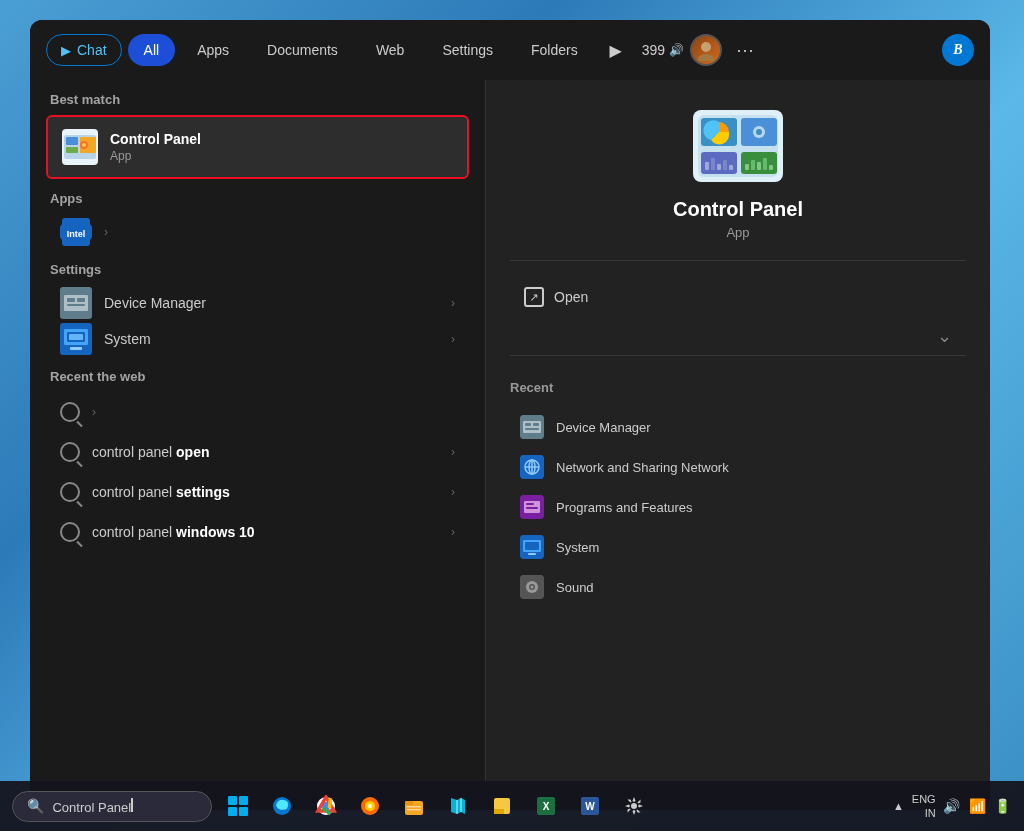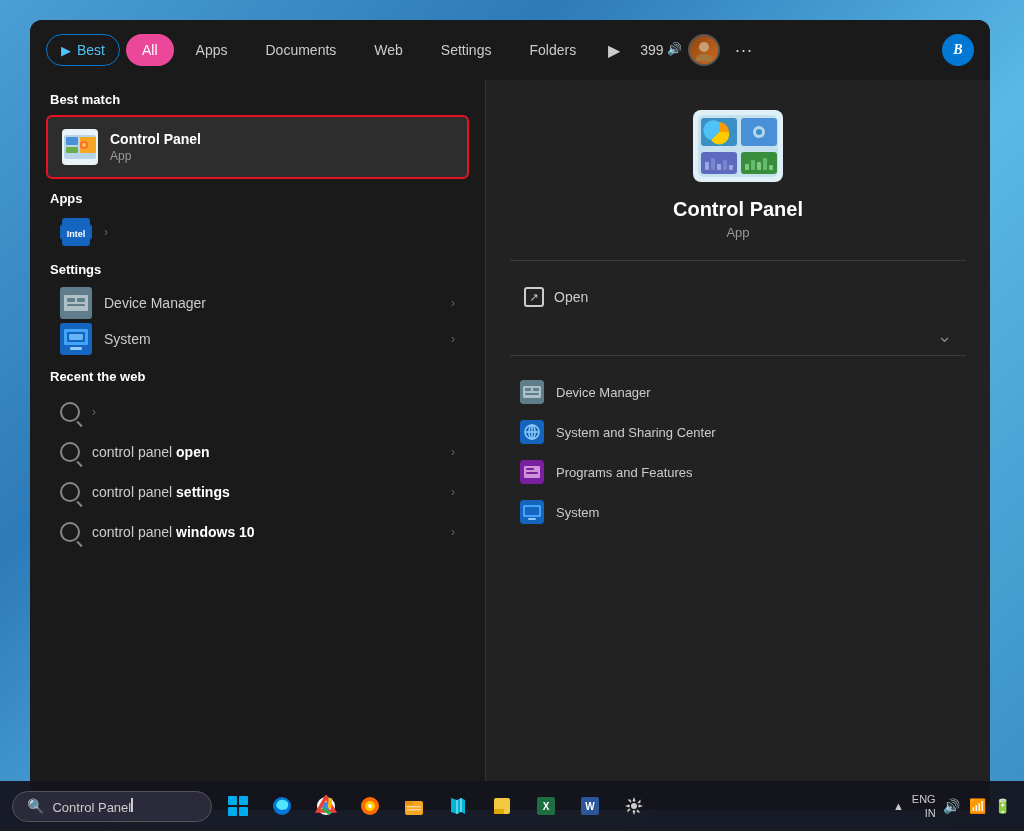--- a/index.html
+++ b/index.html
@@ -53,41 +53,42 @@
       border: 1.5px solid #0078d4;
       color: #4fc3f7;
       display: flex;
       align-items: center;
       gap: 6px;
       padding: 7px 14px;
       border-radius: 20px;
     }
 
     .tab.active {
-      background: #ec4899;
+      background: #1d4ed8;
       color: #ffffff;
     }
 
     .tab-play {
       width: 32px;
       height: 32px;
       background: transparent;
       border: none;
       color: #cccccc;
       cursor: pointer;
       display: flex;
       align-items: center;
       justify-content: center;
       font-size: 16px;
     }
 
     .tab-count {
       color: #cccccc;
       font-size: 14px;
       display: flex;
+      align-items: center;
       gap: 4px;
       margin-left: 4px;
     }
 
     .tab-avatar {
       width: 32px;
       height: 32px;
       border-radius: 50%;
       background: linear-gradient(135deg, #8B4513, #D2691E);
       border: 2px solid #555;
@@ -137,21 +138,21 @@
       flex-shrink: 0;
     }
 
     .left-panel::-webkit-scrollbar { width: 4px; }
     .left-panel::-webkit-scrollbar-track { background: transparent; }
     .left-panel::-webkit-scrollbar-thumb { background: #444; border-radius: 2px; }
 
     .section-label {
       font-size: 13px;
       font-weight: 600;
-      color: #ffffff;
+      color: #a3a3a3;
       margin: 12px 0 8px 0;
       padding: 0 4px;
     }
 
     
     .best-match-item {
       display: flex;
       align-items: center;
       padding: 12px 14px;
       border-radius: 6px;
@@ -428,21 +429,21 @@
 
   </style>
 </head>
 <body>
 
 <div class="search-popup">
 
   <div class="tab-bar">
     <button class="tab chat-tab">
       <span style="font-size:13px;">▶</span>
-      <span>Best</span>
+      <span>Chat</span>
     </button>
     <button class="tab active">
       <span>All</span>
     </button>
     <button class="tab">
       <span>Apps</span>
     </button>
     <button class="tab">
       <span>Documents</span>
     </button>
@@ -608,41 +609,42 @@
         <span style="display:inline-flex;align-items:center;justify-content:center;width:20px;height:20px;border:2px solid #ccc;border-radius:3px;font-size:11px;color:#ccc;">↗</span>
         <span>Open</span>
       </button>
 
       <div class="collapse-btn">
         <span style="font-size:18px;color:#888;">⌄</span>
       </div>
 
       <div class="detail-divider"></div>
 
+      <div class="recent-label">Recent</div>
 
       <div class="recent-item">
         <svg class="recent-icon" width="24" height="24" viewBox="0 0 24 24">
           <rect width="24" height="24" rx="3" fill="#607d8b"></rect>
           <rect x="3" y="6" width="18" height="12" rx="1" fill="#b0bec5"></rect>
           <rect x="5" y="8" width="6" height="3" rx="1" fill="#607d8b"></rect>
           <rect x="13" y="8" width="6" height="3" rx="1" fill="#607d8b"></rect>
           <rect x="5" y="13" width="14" height="2" rx="1" fill="#607d8b"></rect>
         </svg>
         <span class="recent-item-label">Device Manager</span>
       </div>
 
       <div class="recent-item">
         <svg class="recent-icon" width="24" height="24" viewBox="0 0 24 24">
           <rect width="24" height="24" rx="3" fill="#1565c0"></rect>
           <circle cx="12" cy="12" r="7" fill="none" stroke="#90caf9" stroke-width="1.5"></circle>
           <line x1="12" y1="5" x2="12" y2="19" stroke="#90caf9" stroke-width="1.5"></line>
           <ellipse cx="12" cy="12" rx="3" ry="7" fill="none" stroke="#90caf9" stroke-width="1.5"></ellipse>
           <line x1="5" y1="12" x2="19" y2="12" stroke="#90caf9" stroke-width="1.5"></line>
         </svg>
-        <span class="recent-item-label">System and Sharing Center</span>
+        <span class="recent-item-label">Network and Sharing Network</span>
       </div>
 
       <div class="recent-item">
         <svg class="recent-icon" width="24" height="24" viewBox="0 0 24 24">
           <rect width="24" height="24" rx="3" fill="#7b1fa2"></rect>
           <rect x="4" y="6" width="16" height="12" rx="1" fill="#ce93d8"></rect>
           <rect x="6" y="8" width="8" height="2" rx="1" fill="#7b1fa2"></rect>
           <rect x="6" y="12" width="12" height="2" rx="1" fill="#7b1fa2"></rect>
         </svg>
         <span class="recent-item-label">Programs and Features</span>
@@ -652,20 +654,29 @@
         <svg class="recent-icon" width="24" height="24" viewBox="0 0 24 24">
           <rect width="24" height="24" rx="3" fill="#1565c0"></rect>
           <rect x="3" y="5" width="18" height="12" rx="1" fill="#42a5f5"></rect>
           <rect x="8" y="18" width="8" height="2" rx="1" fill="#90caf9"></rect>
           <rect x="5" y="7" width="14" height="8" rx="1" fill="#1565c0"></rect>
         </svg>
         <span class="recent-item-label">System</span>
       </div>
 
 
+      <div class="recent-item">
+        <svg class="recent-icon" width="24" height="24" viewBox="0 0 24 24">
+          <rect width="24" height="24" rx="3" fill="#555"></rect>
+          <circle cx="12" cy="12" r="6" fill="#999"></circle>
+          <circle cx="12" cy="12" r="3" fill="#555"></circle>
+          <circle cx="12" cy="12" r="1.5" fill="#999"></circle>
+        </svg>
+        <span class="recent-item-label">Sound</span>
+      </div>
 
     </div>
   </div>
 </div>
 
 <div class="taskbar">
 
   <div class="search-bar">
     <span class="search-bar-icon">🔍</span>
     <span class="search-bar-text">

